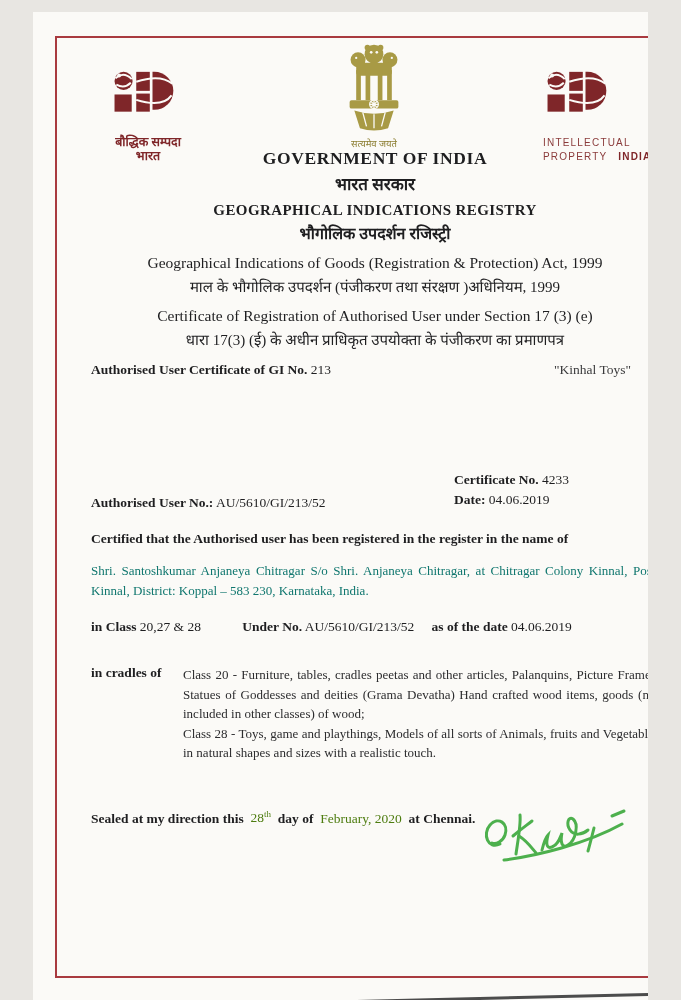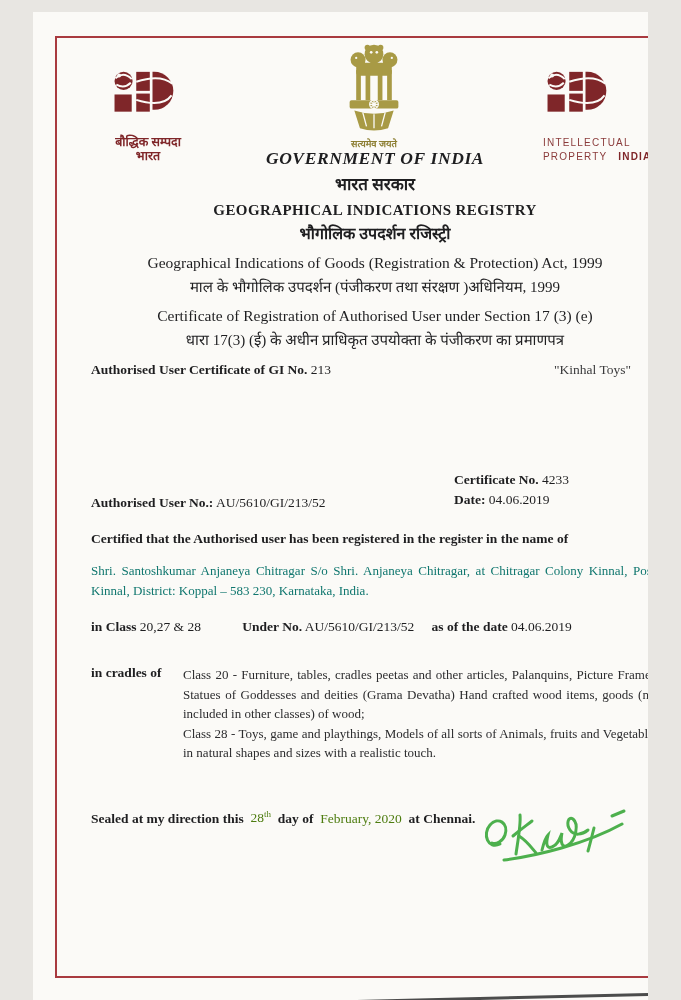--- a/index.html
+++ b/index.html
@@ -20,25 +20,25 @@
     position:absolute;left:88px;top:986px;width:640px;height:3px;
     background:#4c4c4c;transform:rotate(-1.4deg);
   }
   
   .left-logo{position:absolute;left:55px;top:58px;width:120px;text-align:center;}
   .right-logo{position:absolute;left:510px;top:58px;width:130px;}
   .logo-caption-hi{font-weight:bold;color:#7f2629;font-size:12.5px;line-height:1.15;margin-top:3px;}
   .logo-caption-en{color:#8a3a3a;font-size:10px;letter-spacing:1.2px;line-height:1.35;margin-top:4px;font-family:"Liberation Sans",sans-serif;}
   .logo-caption-en b{color:#7f2629;padding-left:7px;}
   .emblem{position:absolute;left:305px;top:30px;width:72px;text-align:center;}
-  .emblem-caption{font-size:9.5px;color:#8d7f33;margin-top:1px;font-weight:bold;}
+  .emblem-caption{font-size:9.5px;color:#8d7f33;margin-top:1px;font-weight:normal;}
   
   .content{position:absolute;left:58px;top:136px;width:568px;}
   .c{text-align:center;}
-  .gov-title{font-size:17.5px;font-weight:bold;letter-spacing:.6px;font-style:italic;}
+  .gov-title{font-size:17.5px;font-weight:bold;letter-spacing:.6px;}
   .gov-title-hi{font-size:17px;font-weight:bold;margin-top:3px;}
   .registry-title{font-size:15px;font-weight:bold;letter-spacing:.4px;margin-top:7px;}
   .registry-title-hi{font-size:16px;font-weight:bold;margin-top:3px;}
   .act-line{font-size:15.5px;margin-top:10px;}
   .act-line-hi{font-size:15px;margin-top:4px;}
   .cert-line{font-size:15.5px;margin-top:11px;}
   .cert-line-hi{font-size:15px;margin-top:4px;}
   .part-title{font-size:16.5px;font-weight:bold;letter-spacing:.5px;margin-top:15px;}
   .gi-row{display:flex;justify-content:space-between;margin-top:13px;font-size:13.5px;}
   .gi-row .gname{margin-right:28px;color:#3a3a3c;}

